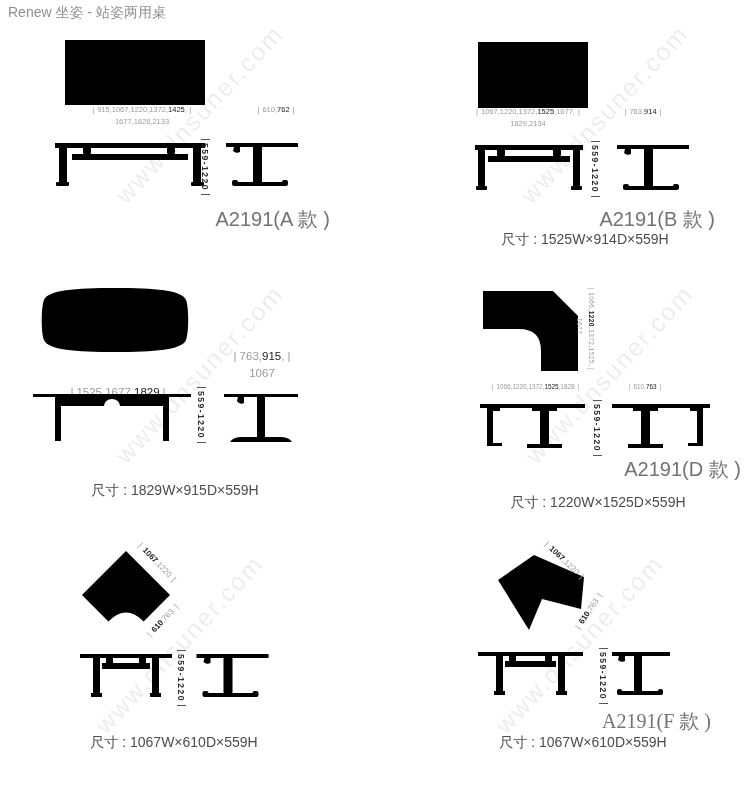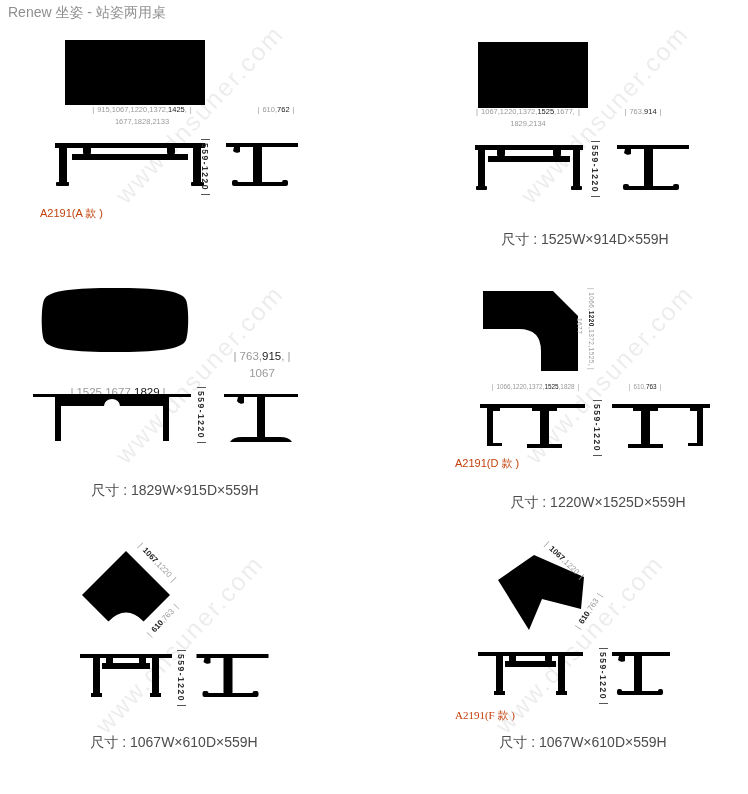--- a/index.html
+++ b/index.html
@@ -29,21 +29,21 @@
   .vdims .tick{margin:2px 0;}
   .diag{position:absolute;white-space:nowrap;font-size:8px;color:#9a9a9a;}
   .diag b{color:#1b1b1b;font-weight:bold;}
   .diag .tick{margin:0 4px;}
   .hlabel{position:absolute;display:flex;flex-direction:column;align-items:center;}
   .hlabel .htick{width:9px;height:1px;background:#555;}
   .hlabel .htxt{
     writing-mode:vertical-rl;font-size:8.5px;font-weight:bold;color:#2e2e2e;
     letter-spacing:1.5px;margin:3px 0;
   }
-  .plabel{position:absolute;left:0;text-align:left;font-size:11px;color:#c2410c;}
+  .plabel{position:absolute;left:0;text-align:right;font-size:20px;color:#737373;}
   .psize{position:absolute;left:0;text-align:center;font-size:14px;color:#4c4c4c;}
 </style>
 </head>
 <body>
 
 <div class="page-title">Renew 坐姿 - 站姿两用桌</div>
 
 <div class="panel" style="left:40px;top:35px;width:300px;height:215px;">
   <div class="wm" style="left:80px;top:150px;">www.dnsuner.com</div>
   <div class="shape" style="left:25px;top:5px;">
@@ -122,20 +122,21 @@
   <div class="view" style="left:162px;top:108px;">
     <svg width="72" height="50" viewBox="0 0 72 50">
       <rect x="0" y="2" width="72" height="4" fill="#000"></rect>
       <path d="M8,6 h6 v5 a5,4 0 0 1 -7,-1 z" fill="#000"></path>
       <rect x="27" y="6" width="9" height="38" fill="#000"></rect>
       <rect x="10" y="43" width="48" height="4" fill="#000"></rect>
       <rect x="6" y="41" width="6" height="6" rx="2" fill="#000"></rect>
         <rect x="56" y="41" width="6" height="6" rx="2" fill="#000"></rect>
     </svg>
   </div>
+  <div class="plabel" style="top:171px;width:260px;">A2191(B 款 )</div>
   <div class="psize" style="top:196px;width:260px;text-align:center;">尺寸 : 1525W×914D×559H</div>
 </div>
 
 <div class="panel" style="left:30px;top:280px;width:330px;height:230px;">
   <div class="wm" style="left:90px;top:165px;">www.dnsuner.com</div>
   <div class="shape" style="left:10px;top:8px;">
     <svg width="150" height="64" viewBox="0 0 150 64">
       <path d="M75,0 C115,0 142,2 146,12 C149,19 149,45 146,52 C142,62 115,64 75,64 C35,64 8,62 4,52 C1,45 1,19 4,12 C8,2 35,0 75,0 Z" fill="#000"></path>
     </svg>
   </div>

